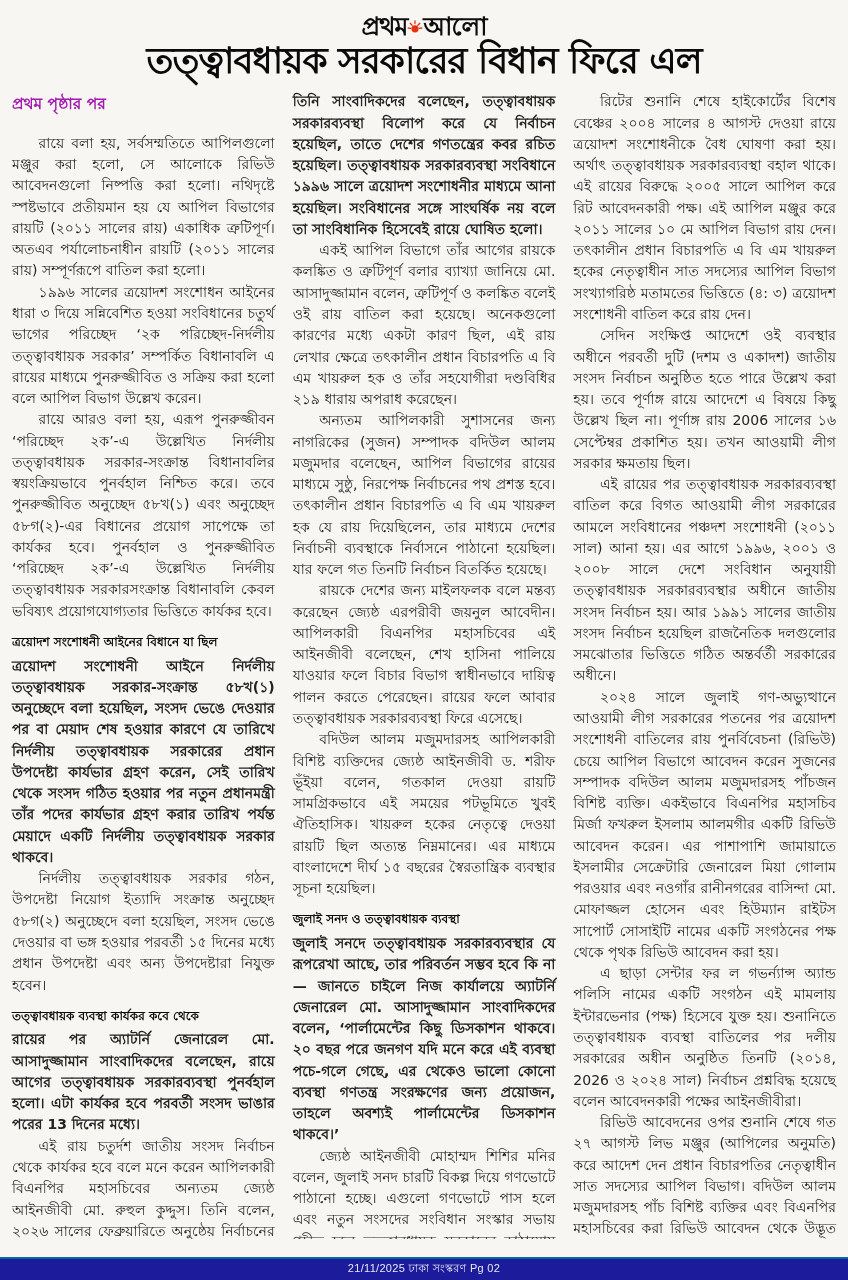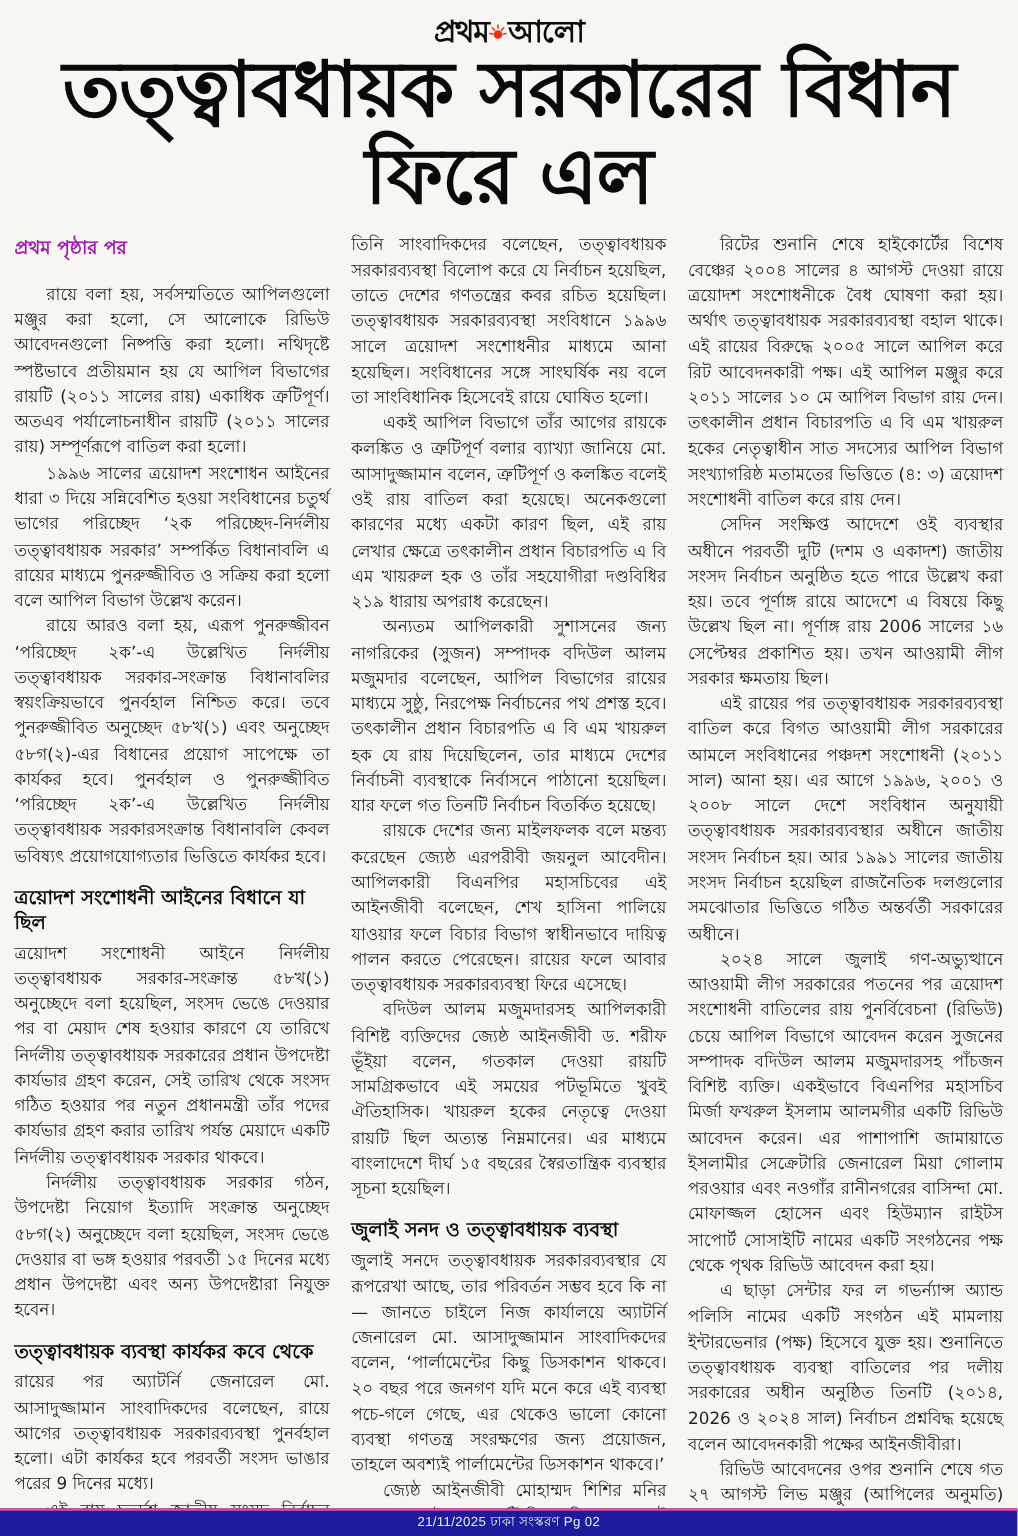--- a/index.html
+++ b/index.html
@@ -15,52 +15,52 @@
   }
   .masthead .logo{
     display:inline-flex;align-items:flex-end;gap:2px;
     font-weight:bold;font-size:25px;color:#0d0d0d;letter-spacing:-1px;
   }
   .sun{
     width:16px;height:16px;display:inline-block;position:relative;top:-8px;margin:0 -2px;
   }
   .headline{
     text-align:center;
-    font-size:64px;font-weight:bold;color:#0a0a0a;
+    font-size:36px;font-weight:bold;color:#0a0a0a;
     letter-spacing:-1px;line-height:1.12;
     margin:2px 8px 10px 8px;
   }
   .article{
     display:flex;gap:18px;
     padding:0 12px;
     height:1148px;overflow:hidden;
     box-sizing:border-box;
   }
   .col{flex:1 1 0;min-width:0;}
   .col p{
     margin:0;
     font-size:14px;line-height:1.52;
     text-align:justify;text-justify:inter-word;
     text-indent:1.9em;
     color:#222;
   }
-  .col p.cont{text-indent:0;}
+  .col p.cont{text-indent:0;font-weight:bold;}
   .col p.kicker{
     font-weight:bold;font-size:15.5px;text-indent:0;
     margin:2px 0 16px 0;color:#a21caf;text-align:left;
   }
   .col h3.heading{
     margin:13px 0 5px 0;
-    font-size:16px;font-weight:bold;color:#0d0d0d;
+    font-size:12px;font-weight:bold;color:#0d0d0d;
     line-height:1.3;text-align:left;
   }
   .footer-bar{
     position:absolute;left:0;bottom:0;width:848px;height:23px;
     display:flex;align-items:center;justify-content:center;
-    border-top:2px solid #ec4899;
+    border-top:2px solid #0369a1;
     box-sizing:border-box;
   }
   .footer-bar span{
     color:#e8e8f5;font-size:11px;letter-spacing:.3px;
     font-family:"Liberation Sans",sans-serif;
   }
 </style>
 </head>
 <body>
 
@@ -90,21 +90,21 @@
 <div class="article">
     <div class="col">
       <p class="kicker">প্রথম পৃষ্ঠার পর</p>
       <p class="">রায়ে বলা হয়, সর্বসম্মতিতে আপিলগুলো মঞ্জুর করা হলো, সে আলোকে রিভিউ আবেদনগুলো নিষ্পত্তি করা হলো। নথিদৃষ্টে স্পষ্টভাবে প্রতীয়মান হয় যে আপিল বিভাগের রায়টি (২০১১ সালের রায়) একাধিক ত্রুটিপূর্ণ। অতএব পর্যালোচনাধীন রায়টি (২০১১ সালের রায়) সম্পূর্ণরূপে বাতিল করা হলো।</p>
       <p class="">১৯৯৬ সালের ত্রয়োদশ সংশোধন আইনের ধারা ৩ দিয়ে সন্নিবেশিত হওয়া সংবিধানের চতুর্থ ভাগের পরিচ্ছেদ ‘২ক পরিচ্ছেদ-নির্দলীয় তত্ত্বাবধায়ক সরকার’ সম্পর্কিত বিধানাবলি এ রায়ের মাধ্যমে পুনরুজ্জীবিত ও সক্রিয় করা হলো বলে আপিল বিভাগ উল্লেখ করেন।</p>
       <p class="">রায়ে আরও বলা হয়, এরূপ পুনরুজ্জীবন ‘পরিচ্ছেদ ২ক’-এ উল্লেখিত নির্দলীয় তত্ত্বাবধায়ক সরকার-সংক্রান্ত বিধানাবলির স্বয়ংক্রিয়ভাবে পুনর্বহাল নিশ্চিত করে। তবে পুনরুজ্জীবিত অনুচ্ছেদ ৫৮খ(১) এবং অনুচ্ছেদ ৫৮গ(২)-এর বিধানের প্রয়োগ সাপেক্ষে তা কার্যকর হবে। পুনর্বহাল ও পুনরুজ্জীবিত ‘পরিচ্ছেদ ২ক’-এ উল্লেখিত নির্দলীয় তত্ত্বাবধায়ক সরকারসংক্রান্ত বিধানাবলি কেবল ভবিষ্যৎ প্রয়োগযোগ্যতার ভিত্তিতে কার্যকর হবে।</p>
       <h3 class="heading">ত্রয়োদশ সংশোধনী আইনের বিধানে যা ছিল</h3>
       <p class=" cont">ত্রয়োদশ সংশোধনী আইনে নির্দলীয় তত্ত্বাবধায়ক সরকার-সংক্রান্ত ৫৮খ(১) অনুচ্ছেদে বলা হয়েছিল, সংসদ ভেঙে দেওয়ার পর বা মেয়াদ শেষ হওয়ার কারণে যে তারিখে নির্দলীয় তত্ত্বাবধায়ক সরকারের প্রধান উপদেষ্টা কার্যভার গ্রহণ করেন, সেই তারিখ থেকে সংসদ গঠিত হওয়ার পর নতুন প্রধানমন্ত্রী তাঁর পদের কার্যভার গ্রহণ করার তারিখ পর্যন্ত মেয়াদে একটি নির্দলীয় তত্ত্বাবধায়ক সরকার থাকবে।</p>
       <p class="">নির্দলীয় তত্ত্বাবধায়ক সরকার গঠন, উপদেষ্টা নিয়োগ ইত্যাদি সংক্রান্ত অনুচ্ছেদ ৫৮গ(২) অনুচ্ছেদে বলা হয়েছিল, সংসদ ভেঙে দেওয়ার বা ভঙ্গ হওয়ার পরবর্তী ১৫ দিনের মধ্যে প্রধান উপদেষ্টা এবং অন্য উপদেষ্টারা নিযুক্ত হবেন।</p>
       <h3 class="heading">তত্ত্বাবধায়ক ব্যবস্থা কার্যকর কবে থেকে</h3>
-      <p class=" cont">রায়ের পর অ্যাটর্নি জেনারেল মো. আসাদুজ্জামান সাংবাদিকদের বলেছেন, রায়ে আগের তত্ত্বাবধায়ক সরকারব্যবস্থা পুনর্বহাল হলো। এটা কার্যকর হবে পরবর্তী সংসদ ভাঙার পরের 9 দিনের মধ্যে।</p>
+      <p class=" cont">রায়ের পর অ্যাটর্নি জেনারেল মো. আসাদুজ্জামান সাংবাদিকদের বলেছেন, রায়ে আগের তত্ত্বাবধায়ক সরকারব্যবস্থা পুনর্বহাল হলো। এটা কার্যকর হবে পরবর্তী সংসদ ভাঙার পরের 13 দিনের মধ্যে।</p>
       <p class="">এই রায় চতুর্দশ জাতীয় সংসদ নির্বাচন থেকে কার্যকর হবে বলে মনে করেন আপিলকারী বিএনপির মহাসচিবের অন্যতম জ্যেষ্ঠ আইনজীবী মো. রুহুল কুদ্দুস। তিনি বলেন, ২০২৬ সালের ফেব্রুয়ারিতে অনুষ্ঠেয় নির্বাচনের পরে নতুন সরকার গঠিত হবে। সংসদ ভেঙে গেছে গত বছরের ৫ আগস্টের পর। সুতরাং ওই বিধান, অর্থাৎ যে বিধানটি পুনরুজ্জীবিত হয়েছে, এই বাস্তবতায় এটি কার্যকর করার সুযোগ নেই।</p>
     </div>
     <div class="col">
       <p class=" cont">তিনি সাংবাদিকদের বলেছেন, তত্ত্বাবধায়ক সরকারব্যবস্থা বিলোপ করে যে নির্বাচন হয়েছিল, তাতে দেশের গণতন্ত্রের কবর রচিত হয়েছিল। তত্ত্বাবধায়ক সরকারব্যবস্থা সংবিধানে ১৯৯৬ সালে ত্রয়োদশ সংশোধনীর মাধ্যমে আনা হয়েছিল। সংবিধানের সঙ্গে সাংঘর্ষিক নয় বলে তা সাংবিধানিক হিসেবেই রায়ে ঘোষিত হলো।</p>
       <p class="">একই আপিল বিভাগে তাঁর আগের রায়কে কলঙ্কিত ও ত্রুটিপূর্ণ বলার ব্যাখ্যা জানিয়ে মো. আসাদুজ্জামান বলেন, ত্রুটিপূর্ণ ও কলঙ্কিত বলেই ওই রায় বাতিল করা হয়েছে। অনেকগুলো কারণের মধ্যে একটা কারণ ছিল, এই রায় লেখার ক্ষেত্রে তৎকালীন প্রধান বিচারপতি এ বি এম খায়রুল হক ও তাঁর সহযোগীরা দণ্ডবিধির ২১৯ ধারায় অপরাধ করেছেন।</p>
       <p class="">অন্যতম আপিলকারী সুশাসনের জন্য নাগরিকের (সুজন) সম্পাদক বদিউল আলম মজুমদার বলেছেন, আপিল বিভাগের রায়ের মাধ্যমে সুষ্ঠু, নিরপেক্ষ নির্বাচনের পথ প্রশস্ত হবে। তৎকালীন প্রধান বিচারপতি এ বি এম খায়রুল হক যে রায় দিয়েছিলেন, তার মাধ্যমে দেশের নির্বাচনী ব্যবস্থাকে নির্বাসনে পাঠানো হয়েছিল। যার ফলে গত তিনটি নির্বাচন বিতর্কিত হয়েছে।</p>
       <p class="">রায়কে দেশের জন্য মাইলফলক বলে মন্তব্য করেছেন জ্যেষ্ঠ এরপরীবী জয়নুল আবেদীন। আপিলকারী বিএনপির মহাসচিবের এই আইনজীবী বলেছেন, শেখ হাসিনা পালিয়ে যাওয়ার ফলে বিচার বিভাগ স্বাধীনভাবে দায়িত্ব পালন করতে পেরেছেন। রায়ের ফলে আবার তত্ত্বাবধায়ক সরকারব্যবস্থা ফিরে এসেছে।</p>
       <p class="">বদিউল আলম মজুমদারসহ আপিলকারী বিশিষ্ট ব্যক্তিদের জ্যেষ্ঠ আইনজীবী ড. শরীফ ভূঁইয়া বলেন, গতকাল দেওয়া রায়টি সামগ্রিকভাবে এই সময়ের পটভূমিতে খুবই ঐতিহাসিক। খায়রুল হকের নেতৃত্বে দেওয়া রায়টি ছিল অত্যন্ত নিম্নমানের। এর মাধ্যমে বাংলাদেশে দীর্ঘ ১৫ বছরের স্বৈরতান্ত্রিক ব্যবস্থার সূচনা হয়েছিল।</p>
       <h3 class="heading">জুলাই সনদ ও তত্ত্বাবধায়ক ব্যবস্থা</h3>
       <p class=" cont">জুলাই সনদে তত্ত্বাবধায়ক সরকারব্যবস্থার যে রূপরেখা আছে, তার পরিবর্তন সম্ভব হবে কি না— জানতে চাইলে নিজ কার্যালয়ে অ্যাটর্নি জেনারেল মো. আসাদুজ্জামান সাংবাদিকদের বলেন, ‘পার্লামেন্টের কিছু ডিসকাশন থাকবে। ২০ বছর পরে জনগণ যদি মনে করে এই ব্যবস্থা পচে-গলে গেছে, এর থেকেও ভালো কোনো ব্যবস্থা গণতন্ত্র সংরক্ষণের জন্য প্রয়োজন, তাহলে অবশ্যই পার্লামেন্টের ডিসকাশন থাকবে।’</p>

